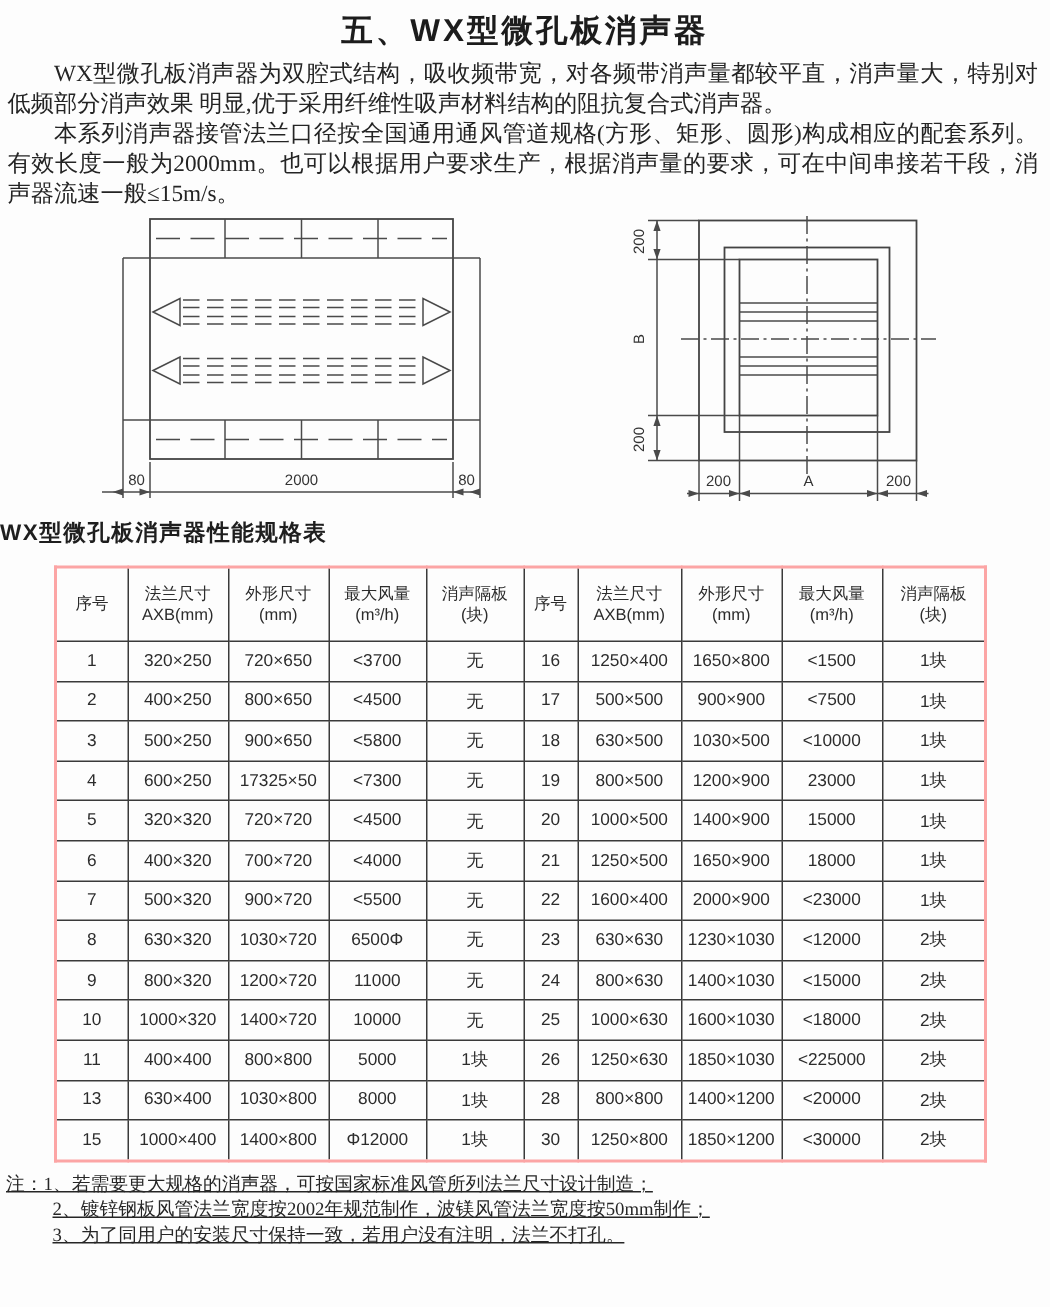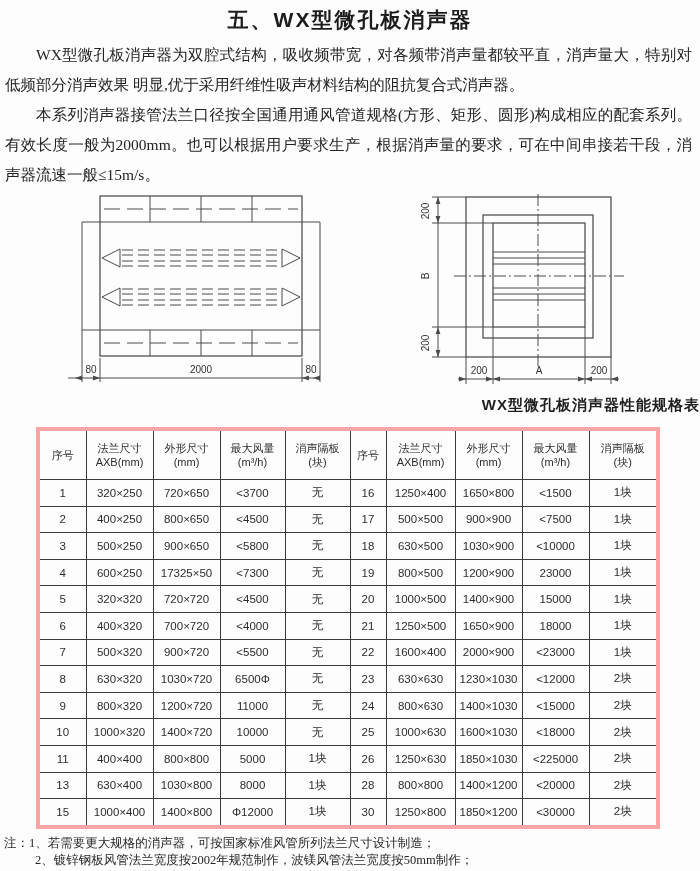--- a/index.html
+++ b/index.html
@@ -17,54 +17,54 @@
     font-weight:bold;
     font-size:21px;
     letter-spacing:2px;
     margin:2px 0 6px 0;
     color:#1c1c1c;
   }
   .paras{padding:0 8px 0 5px;}
   .paras p{
     margin:0;
     font-size:15.5px;
-    line-height:30px;
+    line-height:20px;
     text-align:justify;
     text-indent:2em;
     color:#242424;
   }
   .figures{
     display:flex;
     justify-content:space-between;
     align-items:flex-start;
     padding:4px 8px 0 62px;
     height:204px;
     box-sizing:border-box;
   }
   .figures svg{display:block;}
   svg text{
     font-family:"Liberation Sans", sans-serif;
     font-size:10px;
     fill:#333;
   }
   .table-title{
-    text-align:right;
+    text-align:left;
     font-family:"Liberation Sans", sans-serif;
     font-weight:bold;
     font-size:15px;
     letter-spacing:1px;
     margin:2px 0 4px 0;
     color:#1e1e1e;
   }
   table.spec{
     width:622px;
     margin:12px auto 0 36px;
     border-collapse:collapse;
     table-layout:fixed;
-    border:4px solid #fca5a5;
+    border:2px solid #fca5a5;
   }
   table.spec th, table.spec td{
     border:1px solid #3a3a3a;
     text-align:center;
     vertical-align:middle;
     padding:0;
     color:#2c2c2c;
     font-family:"Liberation Sans", sans-serif;
   }
   table.spec th{
@@ -76,21 +76,21 @@
   table.spec td{
     height:25.6px;
     font-size:11.5px;
   }
   .notes{
     margin:6px 0 0 4px;
     font-size:12.5px;
     line-height:17px;
     color:#262626;
   }
-  .note-line{padding-left:31px;}
+  .note-line{padding-left:31px;text-decoration:underline;}
   .note-line.first{padding-left:0;}
 </style>
 </head>
 <body>
 
 <div class="page">
 
   <div class="doc-title">五、WX型微孔板消声器</div>
 
   <div class="paras">
@@ -286,21 +286,21 @@
           <td>1块</td>
         </tr>
         <tr>
           <td>3</td>
           <td>500×250</td>
           <td>900×650</td>
           <td>&lt;5800</td>
           <td>无</td>
           <td>18</td>
           <td>630×500</td>
-          <td>1030×900</td>
+          <td>1030×500</td>
           <td>&lt;10000</td>
           <td>1块</td>
         </tr>
         <tr>
           <td>4</td>
           <td>600×250</td>
           <td>17325×50</td>
           <td>&lt;7300</td>
           <td>无</td>
           <td>19</td>

